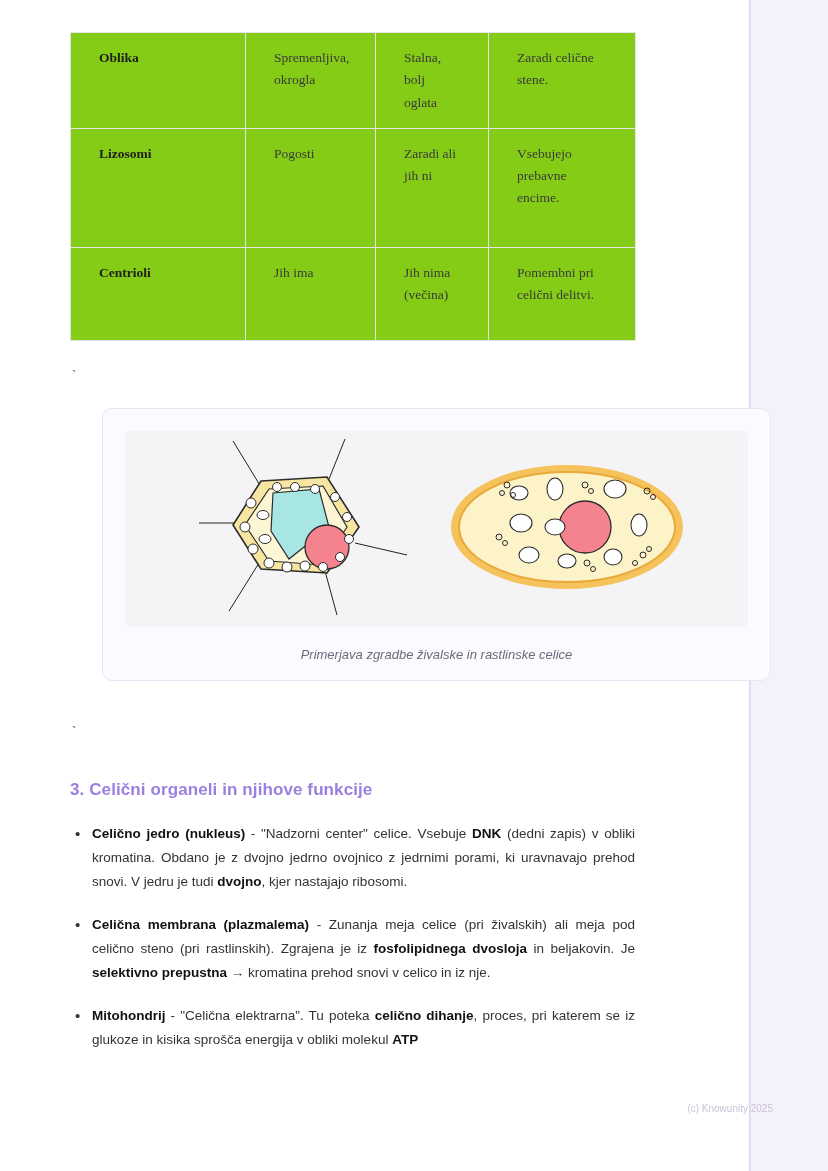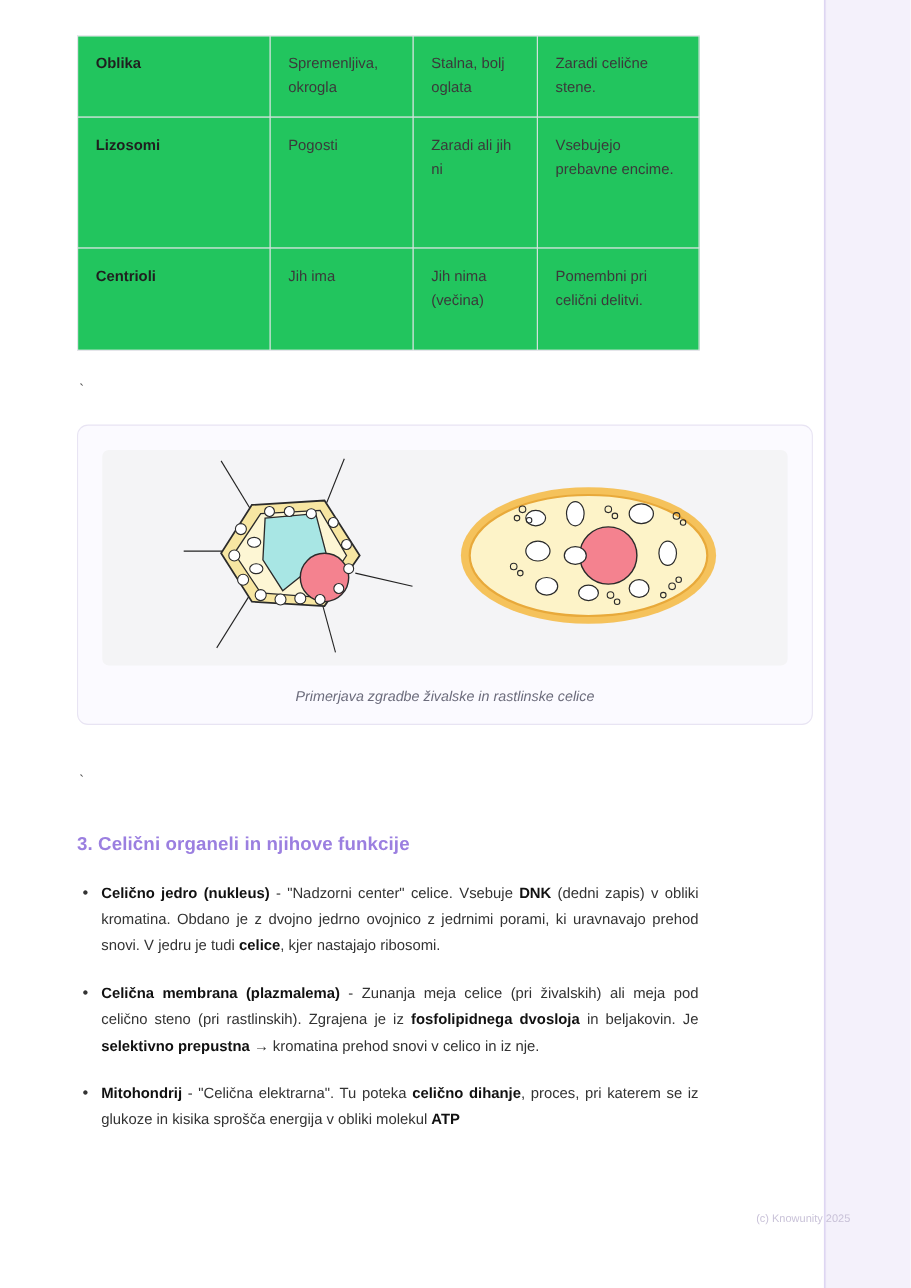--- a/index.html
+++ b/index.html
@@ -47,26 +47,27 @@
 
   
   table.compare {
     width: 565px;
     border-collapse: collapse;
     margin-top: 32px;
     table-layout: fixed;
   }
   table.compare td {
     border: 1px solid #e3e3e8;
-    padding: 14px 16px;
+    padding: 14px 28px;
     vertical-align: top;
     font-size: 13.5px;
     line-height: 1.65;
     color: #3a3a3a;
-    background: #22c55e;
+    background: #84cc16;
+    font-family: Liberation Serif, serif;
   }
   table.compare td.first {
     font-weight: bold;
     color: #1f1f1f;
   }
   col.c1 { width: 175px; }
   col.c2 { width: 130px; }
   col.c3 { width: 113px; }
   col.c4 { width: 147px; }
 
@@ -85,20 +86,21 @@
   .tick.t2 { margin-top: 44px; }
 
   
   .figure-card {
     margin-top: 26px;
     width: 669px;
     border: 1px solid #e8e4f3;
     border-radius: 10px;
     background: #fbfaff;
     padding: 22px 22px 18px 22px;
+    margin-left: 32px;
   }
   .figure-inner {
     background: #f4f4f6;
     border-radius: 6px;
     height: 196px;
     position: relative;
     overflow: hidden;
   }
   .figure-caption {
     margin-top: 20px;
@@ -265,18 +267,18 @@
       </svg>
     </div>
     <div class="figure-caption">Primerjava zgradbe živalske in rastlinske celice</div>
   </div>
 
   <div class="tick t2">`</div>
 
   <h2 class="section-title">3. Celični organeli in njihove funkcije</h2>
 
   <ul class="organelles">
-    <li><b>Celično jedro (nukleus)</b><span> - "Nadzorni center" celice. Vsebuje </span><b>DNK</b><span> (dedni zapis) v obliki kromatina. Obdano je z dvojno jedrno ovojnico z jedrnimi porami, ki uravnavajo prehod snovi. V jedru je tudi </span><b>celice</b><span>, kjer nastajajo ribosomi.</span></li>
+    <li><b>Celično jedro (nukleus)</b><span> - "Nadzorni center" celice. Vsebuje </span><b>DNK</b><span> (dedni zapis) v obliki kromatina. Obdano je z dvojno jedrno ovojnico z jedrnimi porami, ki uravnavajo prehod snovi. V jedru je tudi </span><b>dvojno</b><span>, kjer nastajajo ribosomi.</span></li>
     <li><b>Celična membrana (plazmalema)</b><span> - Zunanja meja celice (pri živalskih) ali meja pod celično steno (pri rastlinskih). Zgrajena je iz </span><b>fosfolipidnega dvosloja</b><span> in beljakovin. Je </span><b>selektivno prepustna</b><span> → kromatina prehod snovi v celico in iz nje.</span></li>
     <li><b>Mitohondrij</b><span> - "Celična elektrarna". Tu poteka </span><b>celično dihanje</b><span>, proces, pri katerem se iz glukoze in kisika sprošča energija v obliki molekul </span><b>ATP</b></li>
   </ul>
 
 </div>
 
 </body></html>

